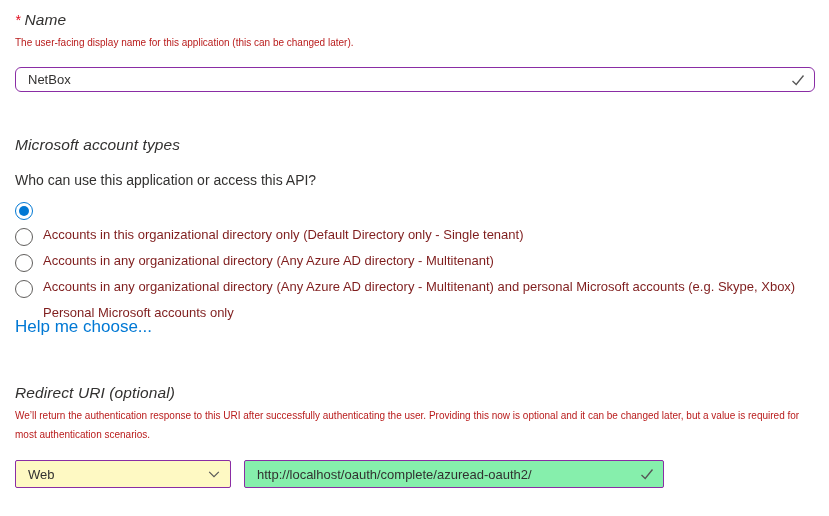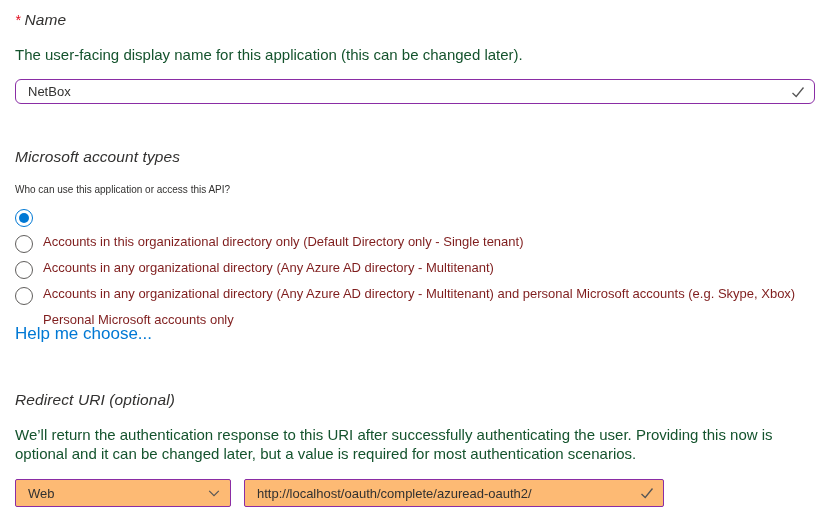--- a/index.html
+++ b/index.html
@@ -15,24 +15,24 @@
   .section-title {
     font-size: 15.5px;
     font-weight: 400;
     color: #323130;
     letter-spacing: 0.1px;
     font-style: italic;
   }
   .required-marker { color: #e00b1c; margin-right: 4px; font-size: 14px; }
 
   .desc-text {
-    margin-top: 16px;
-    font-size: 15px;
+    margin-top: 4px;
+    font-size: 10px;
     line-height: 19px;
-    color: #14532d;
+    color: #b91c1c;
     max-width: 801px;
   }
 
   .field-wrap {
     position: relative;
     margin-top: 15px;
     width: 800px;
     height: 25px;
     border: 1px solid #8a2da5;
     border-radius: 6px;
@@ -50,21 +50,21 @@
   .check-icon {
     position: absolute;
     right: 8px; top: 50%;
     transform: translateY(-50%);
     width: 16px; height: 16px;
     pointer-events: none;
   }
 
   .section-gap-lg { margin-top: 44px; }
 
-  .question-text { margin-top: 18px; font-size: 10px; }
+  .question-text { margin-top: 18px; font-size: 14px; }
 
   .radio-group { margin-top: 10px; }
   .radio-row {
     display: flex;
     align-items: center;
     height: 26px;
     cursor: pointer;
   }
   .radio-circle {
     flex: 0 0 auto;
@@ -101,40 +101,40 @@
   .controls-row {
     margin-top: 16px;
     display: flex;
     gap: 13px;
   }
   .dropdown {
     position: relative;
     width: 216px; height: 28px;
     border: 1px solid #8a2da5;
     border-radius: 2px;
-    background: #fdba74;
+    background: #fef9c3;
     display: flex;
     align-items: center;
     padding: 0 30px 0 12px;
     font-size: 13px;
     cursor: pointer;
   }
   .chevron-icon {
     position: absolute;
     right: 9px; top: 50%;
     transform: translateY(-50%);
     width: 14px; height: 14px;
     pointer-events: none;
   }
   .uri-field {
     position: relative;
     width: 420px; height: 28px;
     border: 1px solid #8a2da5;
     border-radius: 2px;
-    background: #fdba74;
+    background: #86efac;
   }
   .uri-field input {
     width: 100%; height: 100%;
     border: none; outline: none;
     padding: 0 28px 0 12px;
     font-size: 13px;
     font-family: "Liberation Sans", "DejaVu Sans", sans-serif;
     color: #323130;
     background: transparent;
   }

